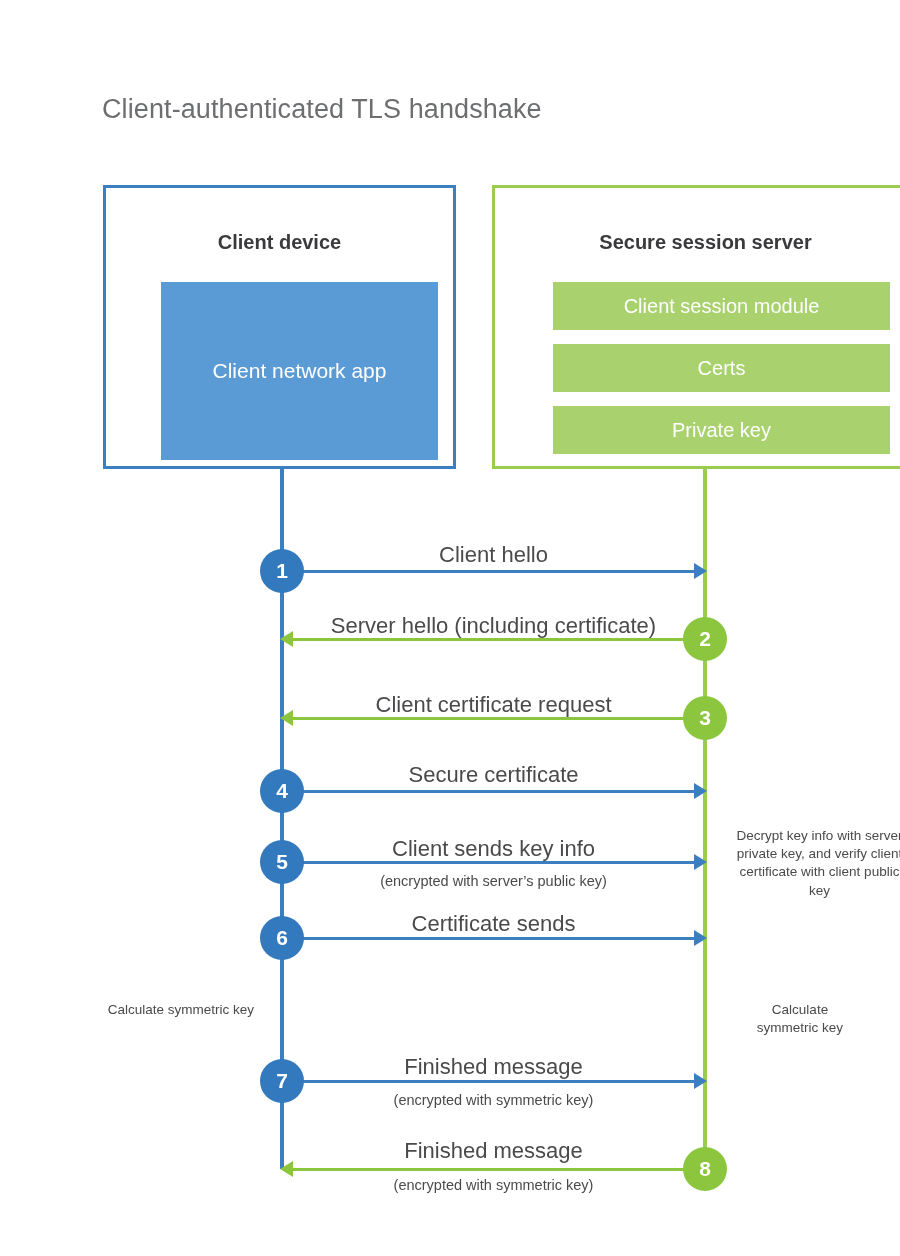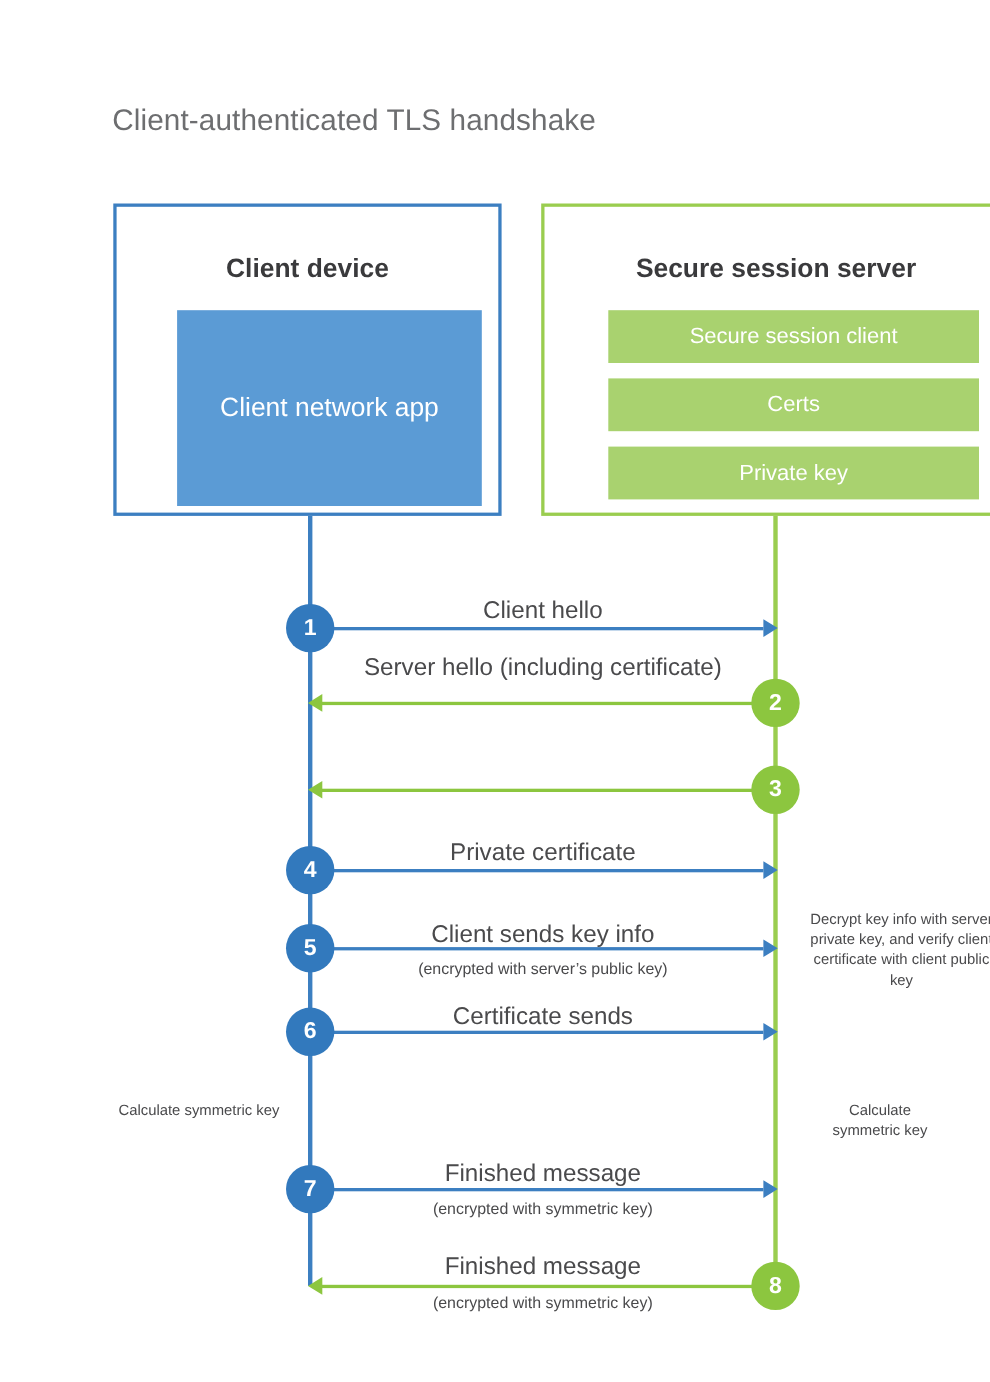--- a/index.html
+++ b/index.html
@@ -48,38 +48,38 @@
     width: 427px;
     height: 284px;
     border: 3px solid #9acd4f;
   }
   .actor-title {
     position: absolute;
     left: 0;
     right: 0;
     top: 27px;
     text-align: center;
-    font-size: 24px;
+    font-size: 20px;
     font-weight: bold;
     color: #3a3a3c;
   }
 
   
   .client-app-block {
     position: absolute;
     left: 39px;
     top: 78px;
     width: 277px;
     height: 178px;
     background: #5b9bd5;
     display: flex;
     align-items: center;
     justify-content: center;
     color: #ffffff;
-    font-size: 24px;
+    font-size: 21px;
     line-height: 1.35;
     text-align: center;
     font-weight: 400;
   }
 
   
   .server-bar {
     position: absolute;
     left: 42px;
     width: 337px;
@@ -183,43 +183,44 @@
 
   <div class="page-title">Client-authenticated TLS handshake</div>
 
   <div class="actor-box client">
     <div class="actor-title">Client device</div>
     <div class="client-app-block">Client network app</div>
   </div>
 
   <div class="actor-box server">
     <div class="actor-title">Secure session server</div>
-    <div class="server-bar b0">Secure session client</div>
+    <div class="server-bar b0">Client session module</div>
     <div class="server-bar b2">Private key</div>
     <div class="server-bar b1">Certs</div>
   </div>
 
   <div class="lifeline client-life"></div>
   <div class="lifeline server-life"></div>
 
   <div class="msg-label" style="left:218px; top:478px; width:423px;">Client hello</div>
   <div class="msg-line blue" style="left:220px; top:506px; width:410px;"></div>
   <div class="arrow-head right blue" style="left:630px; top:499px;"></div>
   <div class="step-bullet blue" style="left:196px; top:485px;">1</div>
 
-  <div class="msg-label" style="left:218px; top:530px; width:423px;">Server hello (including certificate)</div>
+  <div class="msg-label" style="left:218px; top:549px; width:423px;">Server hello (including certificate)</div>
   <div class="msg-line green" style="left:228px; top:574px; width:412px;"></div>
   <div class="arrow-head left green" style="left:216px; top:567px;"></div>
   <div class="step-bullet green" style="left:619px; top:553px;">2</div>
 
+  <div class="msg-label" style="left:218px; top:628px; width:423px;">Client certificate request</div>
   <div class="msg-line green" style="left:228px; top:653px; width:412px;"></div>
   <div class="arrow-head left green" style="left:216px; top:646px;"></div>
   <div class="step-bullet green" style="left:619px; top:632px;">3</div>
 
-  <div class="msg-label" style="left:218px; top:698px; width:423px;">Private certificate</div>
+  <div class="msg-label" style="left:218px; top:698px; width:423px;">Secure certificate</div>
   <div class="msg-line blue" style="left:220px; top:726px; width:410px;"></div>
   <div class="arrow-head right blue" style="left:630px; top:719px;"></div>
   <div class="step-bullet blue" style="left:196px; top:705px;">4</div>
 
   <div class="msg-label" style="left:218px; top:772px; width:423px;text-align:center;">Client sends key info</div>
   <div class="msg-line blue" style="left:220px; top:797px; width:410px;"></div>
   <div class="arrow-head right blue" style="left:630px; top:790px;"></div>
   <div class="msg-sublabel" style="left:218px; top:809px; width:423px;">(encrypted with server’s public key)</div>
   <div class="step-bullet blue" style="left:196px; top:776px;">5</div>
 

